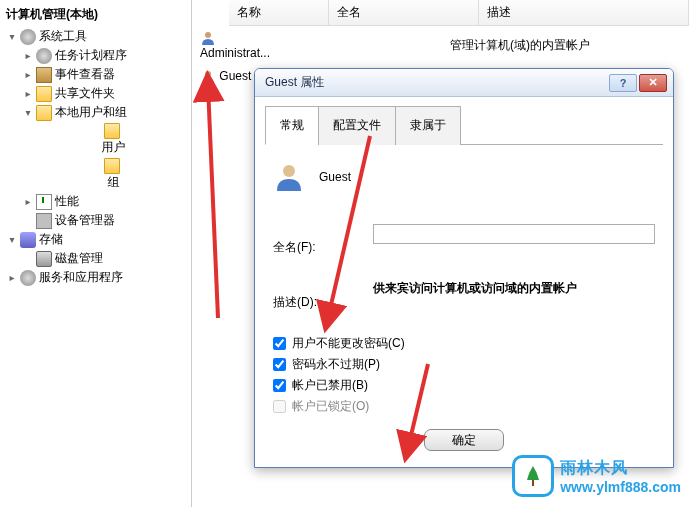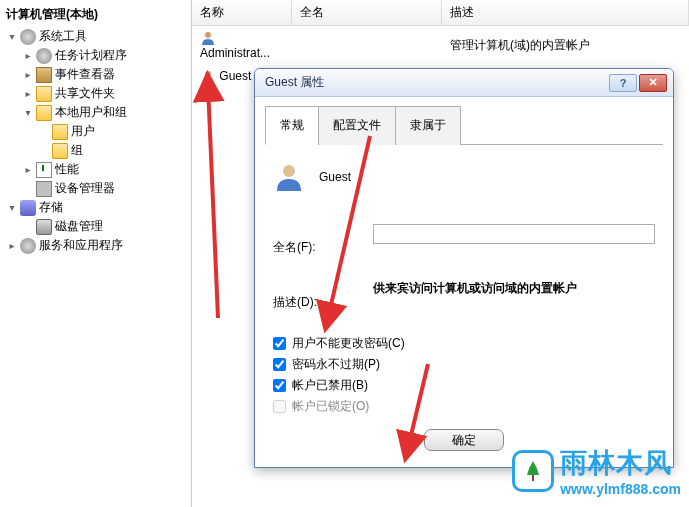--- a/index.html
+++ b/index.html
@@ -7,32 +7,32 @@
     
     .main-container { display: flex; height: 100%; }
     
     .tree-panel { width: 192px; background: #fff; border-right: 1px solid #ccc; padding: 4px 2px; }
     .tree-root { font-weight: bold; padding: 2px 4px; margin-bottom: 2px; }
     .tree-node { display: flex; align-items: center; padding: 1px 0; white-space: nowrap; }
     .tree-node .expander { width: 12px; text-align: center; color: #666; font-size: 10px; margin-right: 2px; }
     .tree-node .icon { width: 16px; height: 16px; display: inline-block; margin-right: 3px; }
     .tree-node.level1 { padding-left: 4px; }
     .tree-node.level2 { padding-left: 20px; }
-    .tree-node.level3 { padding-left: 36px; }
+    .tree-node.level3 { padding-left: 36px; flex-direction: column; }
     .folder-icon { background: linear-gradient(#ffe9a5, #fdc94b); border: 1px solid #d4a017; border-radius: 1px; width: 14px; height: 11px; }
     .gear-icon { width: 14px; height: 14px; background: radial-gradient(#ddd, #888); border-radius: 50%; }
     .book-icon { width: 14px; height: 12px; background: linear-gradient(#e0c080, #c09040); border: 1px solid #997030; }
     .db-icon { width: 14px; height: 12px; background: linear-gradient(#a0a0ff, #6060c0); border-radius: 3px; }
     .device-icon { width: 14px; height: 12px; background: #c0c0c0; border: 1px solid #808080; }
     .disk-icon { width: 14px; height: 12px; background: linear-gradient(#ddd, #999); border: 1px solid #666; border-radius: 2px; }
     .perf-icon { width: 14px; height: 12px; background: #fff; border: 1px solid #888; position: relative; }
     .perf-icon::after { content: ""; position: absolute; width: 2px; height: 6px; background: green; left: 5px; top: 2px; }
     
     .list-panel { flex: 1; background: #fff; }
-    .list-header { display: flex; border-bottom: 1px solid #ddd; background: linear-gradient(#fdfdfd, #f1f1f1); }
+    .list-header { display: flex; border-bottom: 1px solid #ddd; background: linear-gradient(#fdfdfd, #f1f1f1); margin-left: 37px; }
     .list-header-col { padding: 4px 8px; border-right: 1px solid #ddd; }
     .col0 { width: 100px; }
     .col1 { width: 150px; }
     .col2 { flex: 1; }
     .list-row { display: flex; padding: 2px 0; align-items: center; }
     .list-row .cell { padding: 2px 8px; }
     .user-icon { display: inline-block; width: 16px; height: 16px; vertical-align: middle; }
     .user-icon svg { width: 16px; height: 16px; }
     
     
@@ -63,21 +63,21 @@
     .btn { width: 80px; height: 22px; background: linear-gradient(#f8f8f8, #e0e0e0); border: 1px solid #8a8a8a; border-radius: 7px; display: inline-flex; align-items: center; justify-content: center; cursor: pointer; }
     
     
     .arrow { position: absolute; pointer-events: none; }
     .arrow svg { overflow: visible; }
     
     
     .watermark { position: absolute; right: 8px; bottom: 10px; display: flex; align-items: center; gap: 6px; }
     .wm-logo { width: 42px; height: 42px; border: 3px solid #29a3e8; border-radius: 10px; background: #fff; display: flex; align-items: center; justify-content: center; color: #2a8f2a; font-size: 22px; font-weight: bold; }
     .wm-text { display: flex; flex-direction: column; }
-    .wm-top { font-size: 27px; font-weight: bold; color: #29a3e8; letter-spacing: 1px; }
+    .wm-top { font-size: 16px; font-weight: bold; color: #29a3e8; letter-spacing: 1px; }
     .wm-bottom { font-size: 14px; font-weight: bold; color: #29a3e8; }
   </style>
 </head>
 <body>
 
 <div class="main-container">
   <div class="tree-panel">
     <div class="tree-root">计算机管理(本地)</div>
     <div>
         <div class="tree-node level1">

